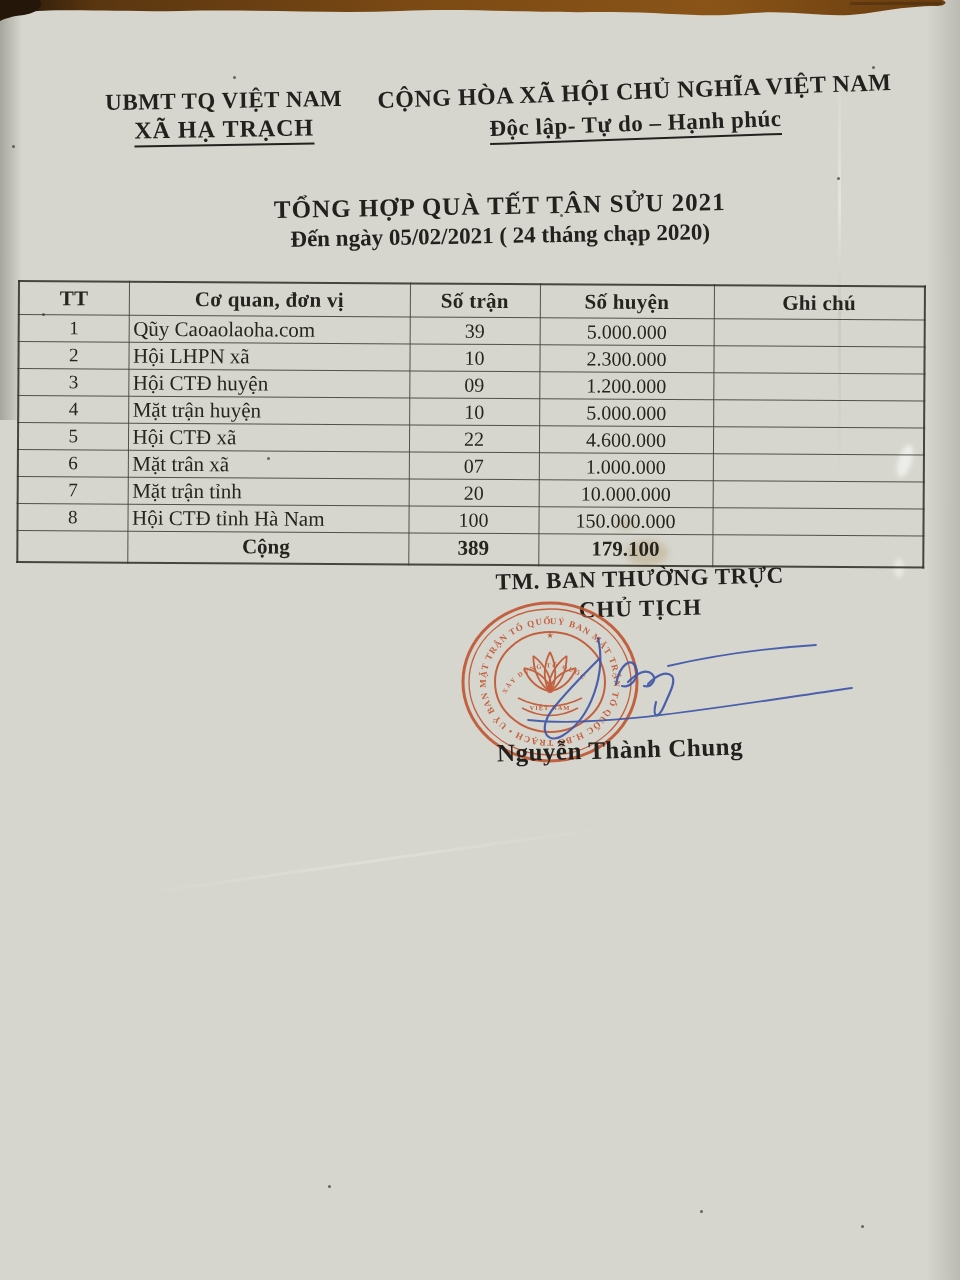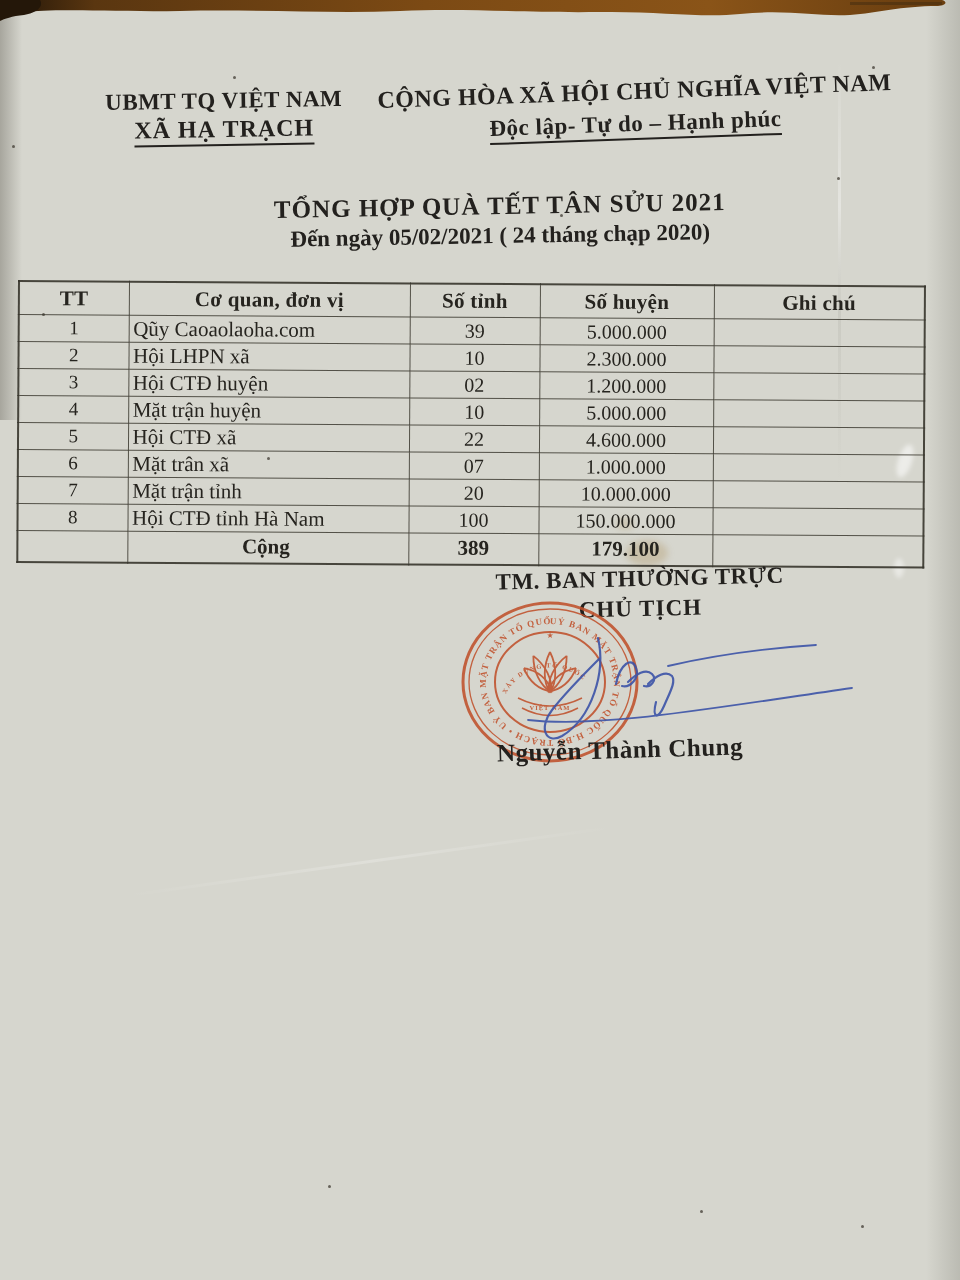--- a/index.html
+++ b/index.html
@@ -136,42 +136,42 @@
         <col style="width:110px">
           <col style="width:281px">
           <col style="width:130px">
         <col style="width:174px">
           <col style="width:211px">
       </colgroup>
       <tbody>
           <tr>
         <th class="h">TT</th>
         <th class="h">Cơ quan, đơn vị</th>
-        <th class="h">Số tỉnh</th>
+        <th class="h">Số trận</th>
         <th class="h">Số huyện</th>
         <th class="h">Ghi chú</th>
       </tr>
       <tr class="data">
         <td class="tt">1</td>
         <td class="org">Qũy Caoaolaoha.com</td>
         <td class="num">39</td>
         <td class="num">5.000.000</td>
         <td class="num"></td>
       </tr>
       <tr class="data">
         <td class="tt">2</td>
         <td class="org">Hội LHPN xã</td>
         <td class="num">10</td>
         <td class="num">2.300.000</td>
         <td class="num"></td>
       </tr>
       <tr class="data">
         <td class="tt">3</td>
         <td class="org">Hội CTĐ huyện</td>
-        <td class="num">02</td>
+        <td class="num">09</td>
         <td class="num">1.200.000</td>
         <td class="num"></td>
       </tr>
       <tr class="data">
         <td class="tt">4</td>
         <td class="org">Mặt trận huyện</td>
         <td class="num">10</td>
         <td class="num">5.000.000</td>
         <td class="num"></td>
       </tr>

